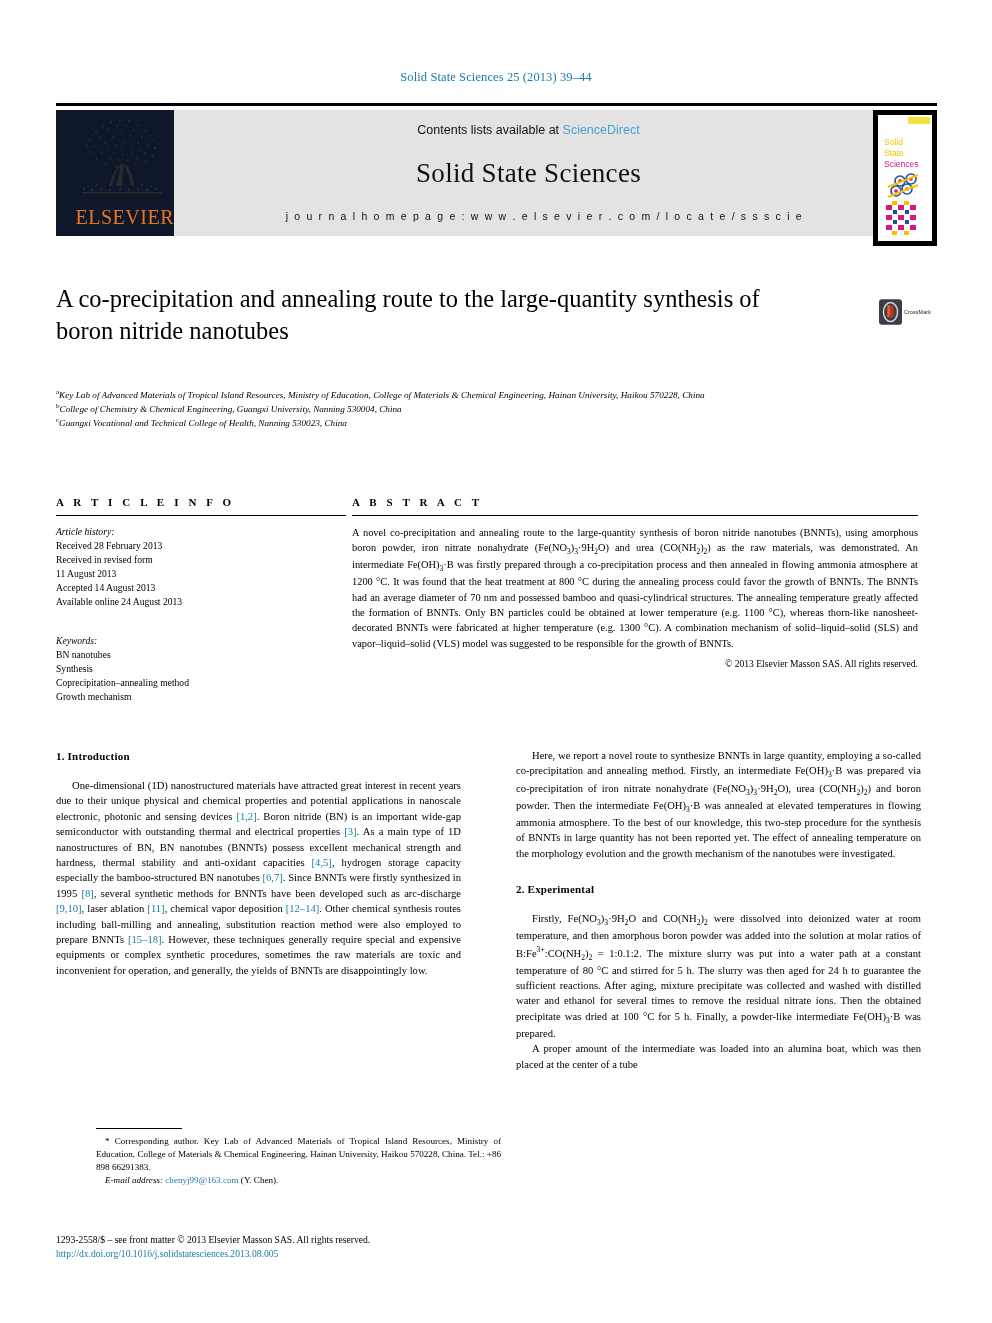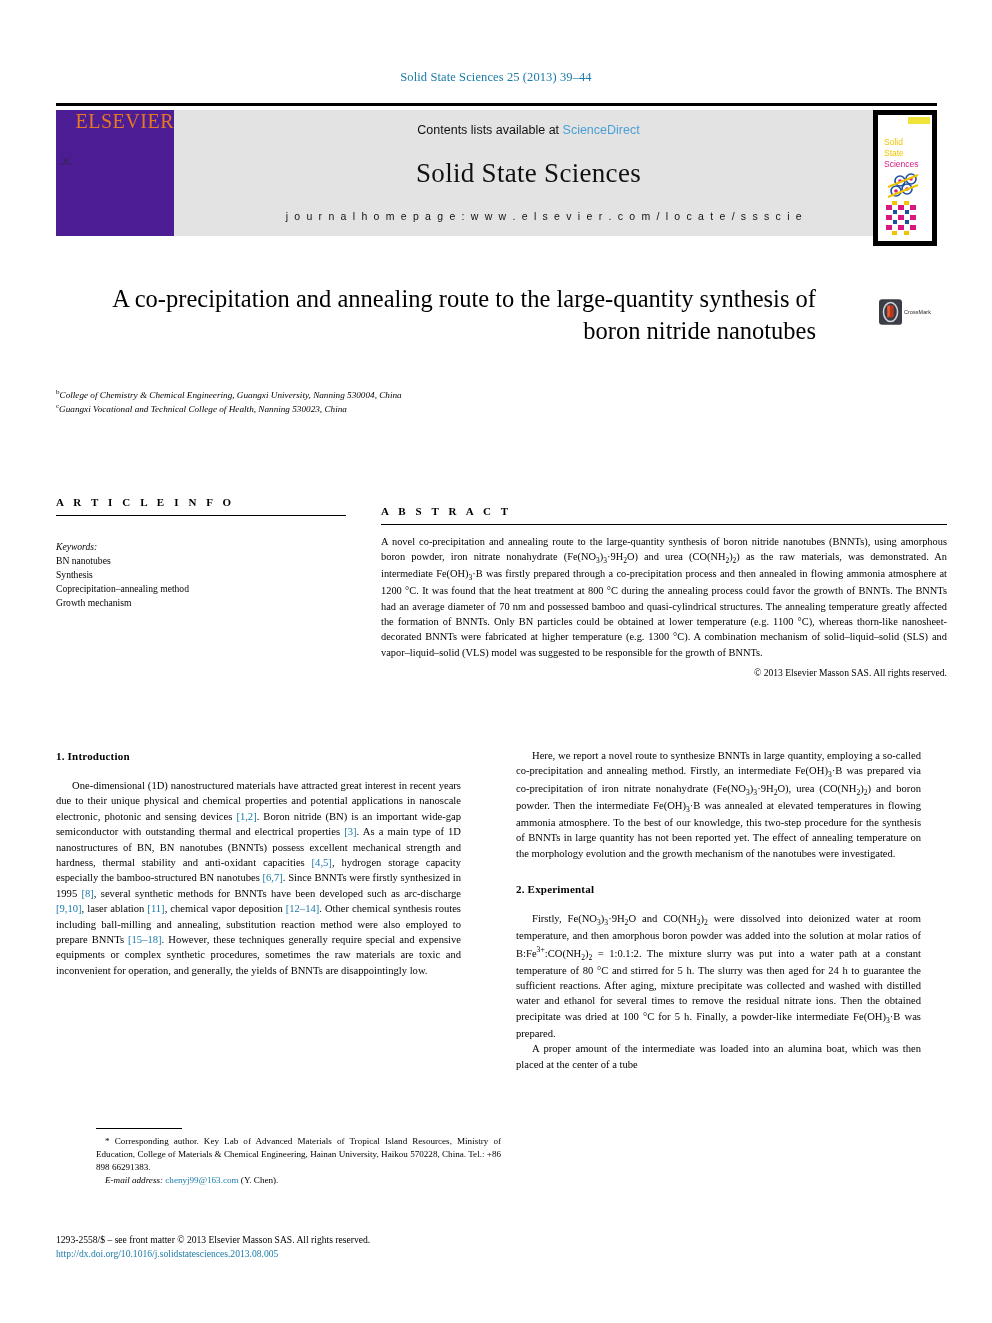--- a/index.html
+++ b/index.html
@@ -23,22 +23,22 @@
     letter-spacing:.1px;
   }
 
   
   .masthead{
     position:absolute; left:56px; top:103px; width:881px; height:130px;
     border-top:3px solid #000;
   }
   .logo-box{
     position:absolute; left:0; top:4px; width:118px; height:126px;
-    display:flex; flex-direction:row; align-items:flex-start; justify-content:flex-start;
-    background:#4c1d95;
+    display:flex; flex-direction:column; align-items:flex-end; justify-content:flex-start;
+    background:#0f172a;
   }
   .tree-svg{ width:104px; height:96px; display:block; }
   .elsevier-word{
     font-family:"Liberation Serif", serif;
     color:#E87722;
     font-size:20px;
     letter-spacing:.5px;
     line-height:1;
     margin-top:1px;
   }
@@ -62,21 +62,21 @@
     margin-top:21px;
     font-family:"Liberation Sans", sans-serif;
     font-size:10.5px; color:#111; letter-spacing:1.7px;padding-left:32px;
   }
   .cover-thumb{
     position:absolute; right:0; top:4px; width:54px; height:126px;
     background:#ffffff; border:5px solid #000000; overflow:hidden;
   }
 
   
-  .title-wrap{ position:absolute; left:56px; top:283px; width:881px;text-align:right; }
+  .title-wrap{ position:absolute; left:56px; top:283px; width:881px; }
   .art-title{
     width:760px;
     font-size:24.5px; line-height:1.30; font-weight:normal; color:#000;
     font-family:"Liberation Serif", serif;
     margin:0;
   }
   .crossmark{
     position:absolute; right:6px; top:6px;
     width:52px; height:46px;
     display:flex; align-items:center;
@@ -98,21 +98,21 @@
   }
   .affils sup{ font-style:normal; font-size:7px; vertical-align:super; }
   .affils div{ margin:0; }
 
   
   .sec-head{
     font-family:"Liberation Serif", serif;
     font-size:11px; font-weight:bold; letter-spacing:3.6px; color:#000;
   }
   .infocol{ position:absolute; left:56px; top:496px; width:290px; }
-  .abscol{  position:absolute; left:381px; top:496px; width:566px;margin-top:9px; }
+  .abscol{  position:absolute; left:352px; top:496px; width:566px; }
   .rule{ border-top:1px solid #000; margin-top:7px; }
 
   .hist{ margin-top:9px; font-size:9.6px; line-height:1.47; }
   .hist .lbl{ font-style:italic; }
   .kw{ margin-top:24px; font-size:9.6px; line-height:1.47; }
   .kw .lbl{ font-style:italic; }
 
   .abstract{
     margin-top:9px;
     font-size:10.4px; line-height:1.47; text-align:justify;
@@ -307,27 +307,36 @@
         <ellipse cx="18" cy="20" rx="11" ry="15" fill="none" stroke="#cfd3da" stroke-width="2.4"></ellipse>
         <path d="M13 10 h10 v14 a5 5 0 0 1 -10 0 Z" fill="#c0351a"></path>
         <path d="M13 10 h4 v14 a5 5 0 0 1 -4 4.7 Z" fill="#e0613a"></path>
       </svg>
       <span class="cm-text">CrossMark</span>
     </div>
   </div>
 
 
   <div class="affils">
+    <div><sup>a</sup><span>Key Lab of Advanced Materials of Tropical Island Resources, Ministry of Education, College of Materials &amp; Chemical Engineering, Hainan University, Haikou 570228, China</span></div>
     <div><sup>b</sup><span>College of Chemistry &amp; Chemical Engineering, Guangxi University, Nanning 530004, China</span></div>
     <div><sup>c</sup><span>Guangxi Vocational and Technical College of Health, Nanning 530023, China</span></div>
   </div>
 
   <div class="infocol">
     <div class="sec-head">A R T I C L E   I N F O</div>
     <div class="rule"></div>
+    <div class="hist">
+      <div class="lbl">Article history:</div>
+      <div>Received 28 February 2013</div>
+      <div>Received in revised form</div>
+      <div>11 August 2013</div>
+      <div>Accepted 14 August 2013</div>
+      <div>Available online 24 August 2013</div>
+    </div>
     <div class="kw">
       <div class="lbl">Keywords:</div>
       <div>BN nanotubes</div>
       <div>Synthesis</div>
       <div>Coprecipitation–annealing method</div>
       <div>Growth mechanism</div>
     </div>
   </div>
 
   <div class="abscol">

